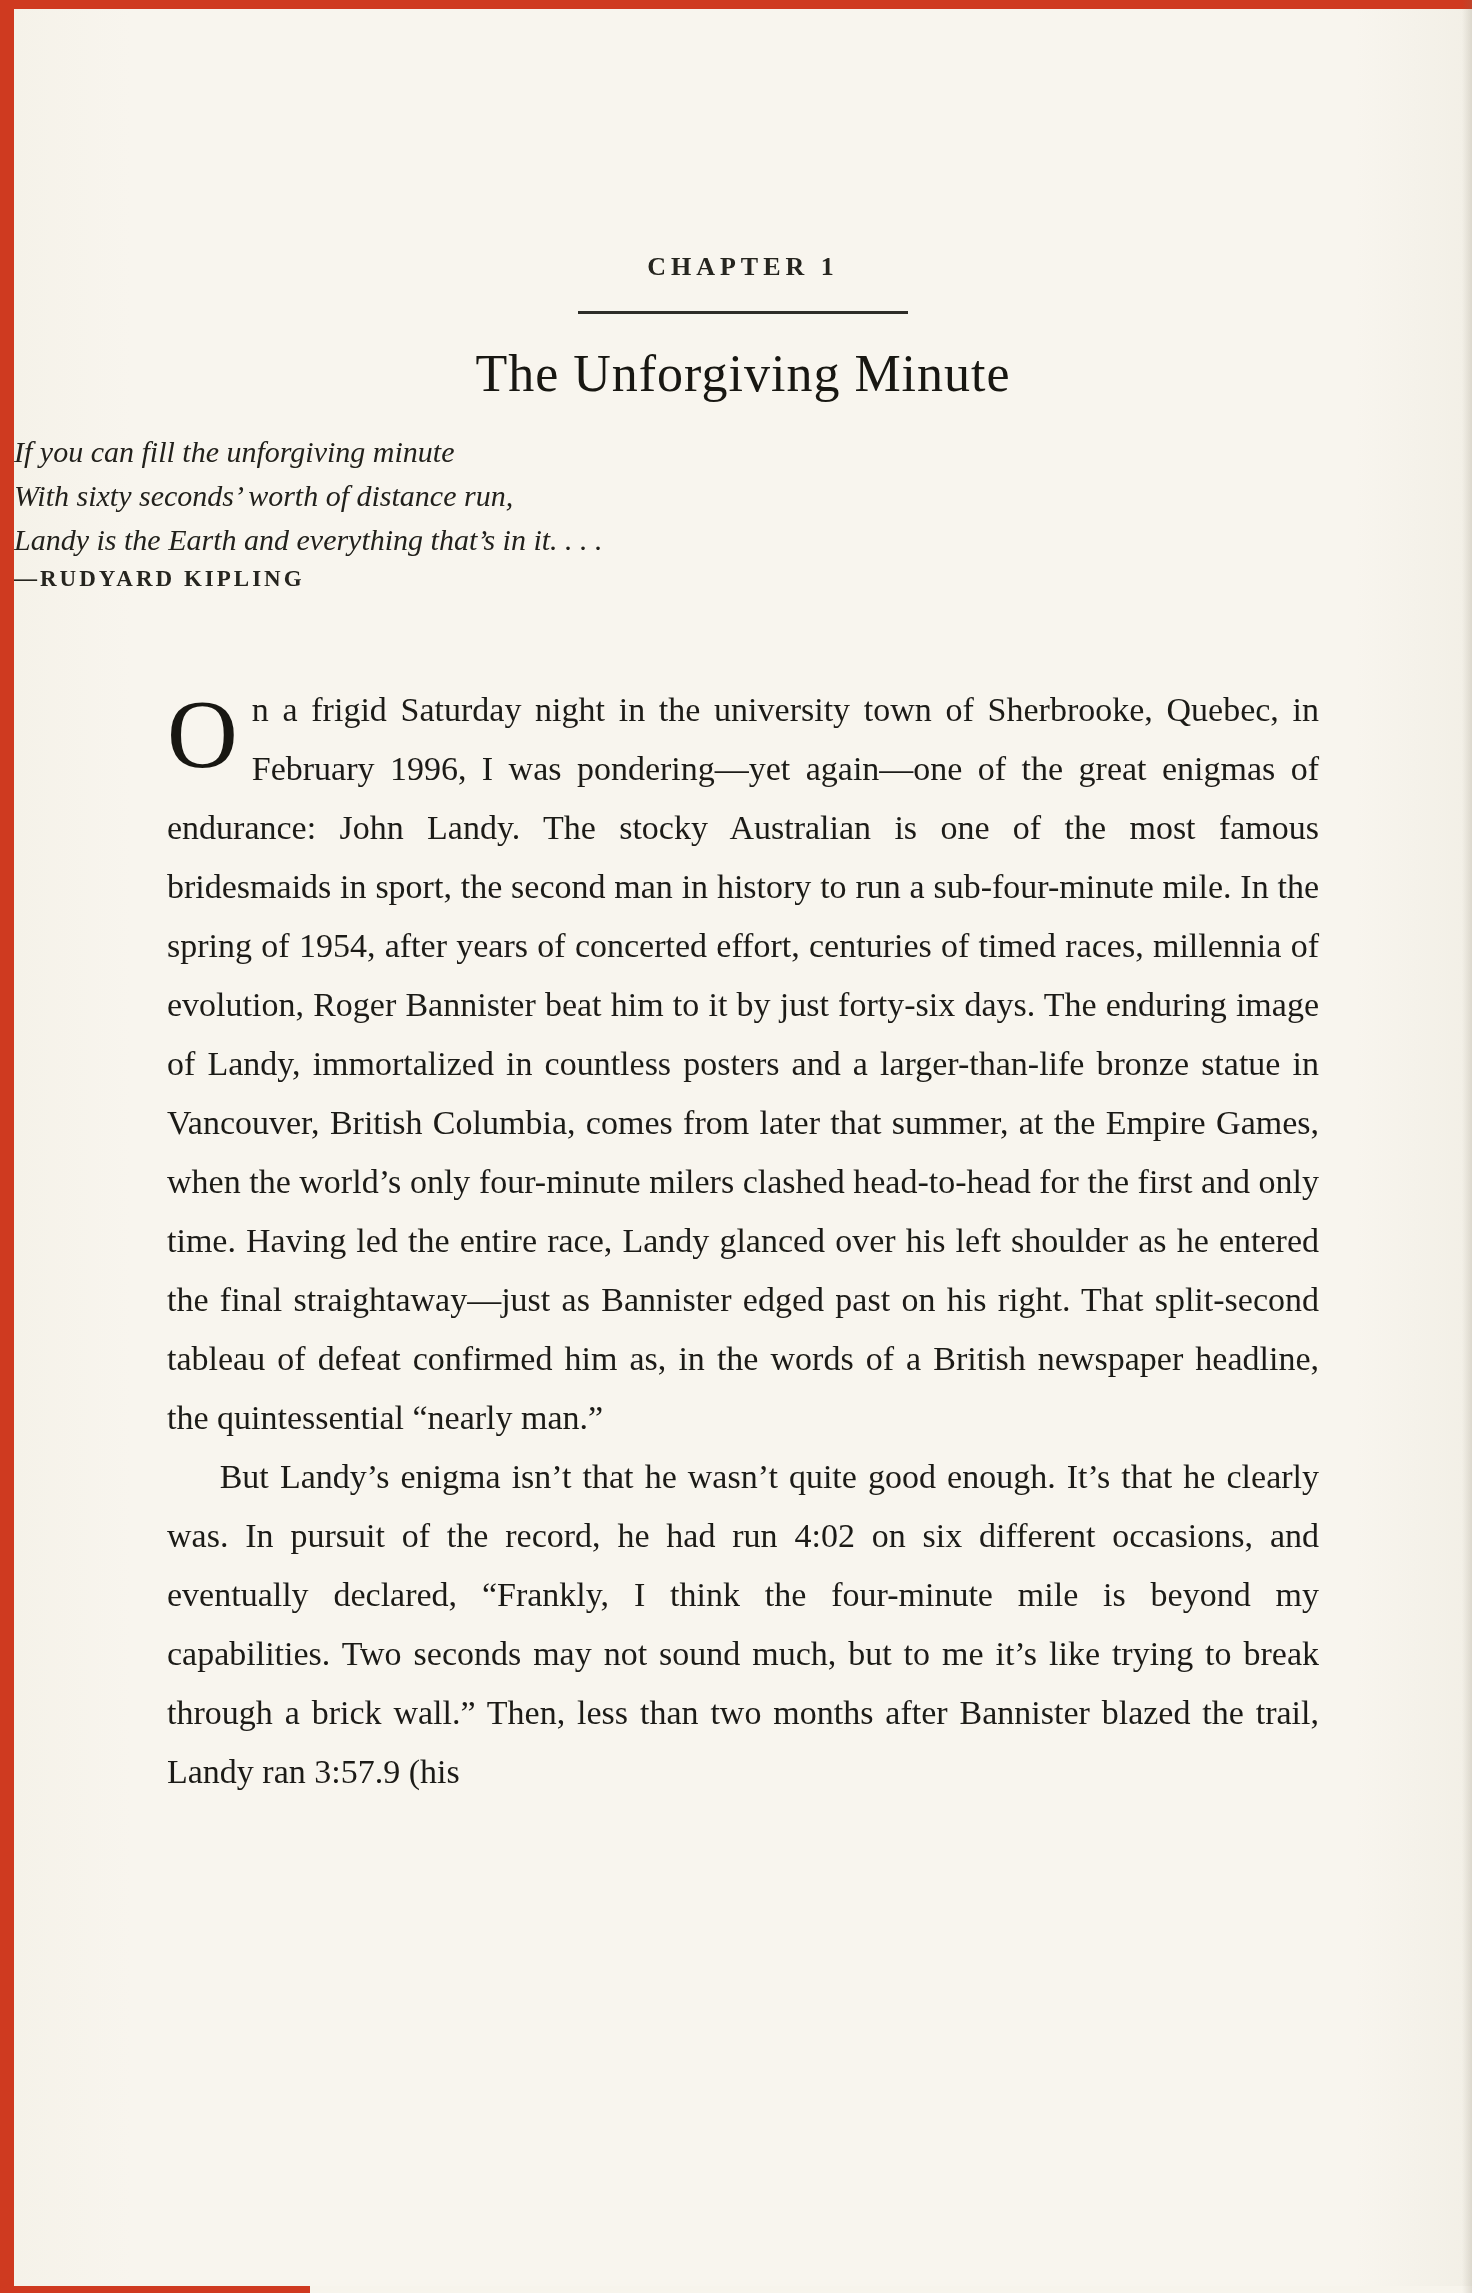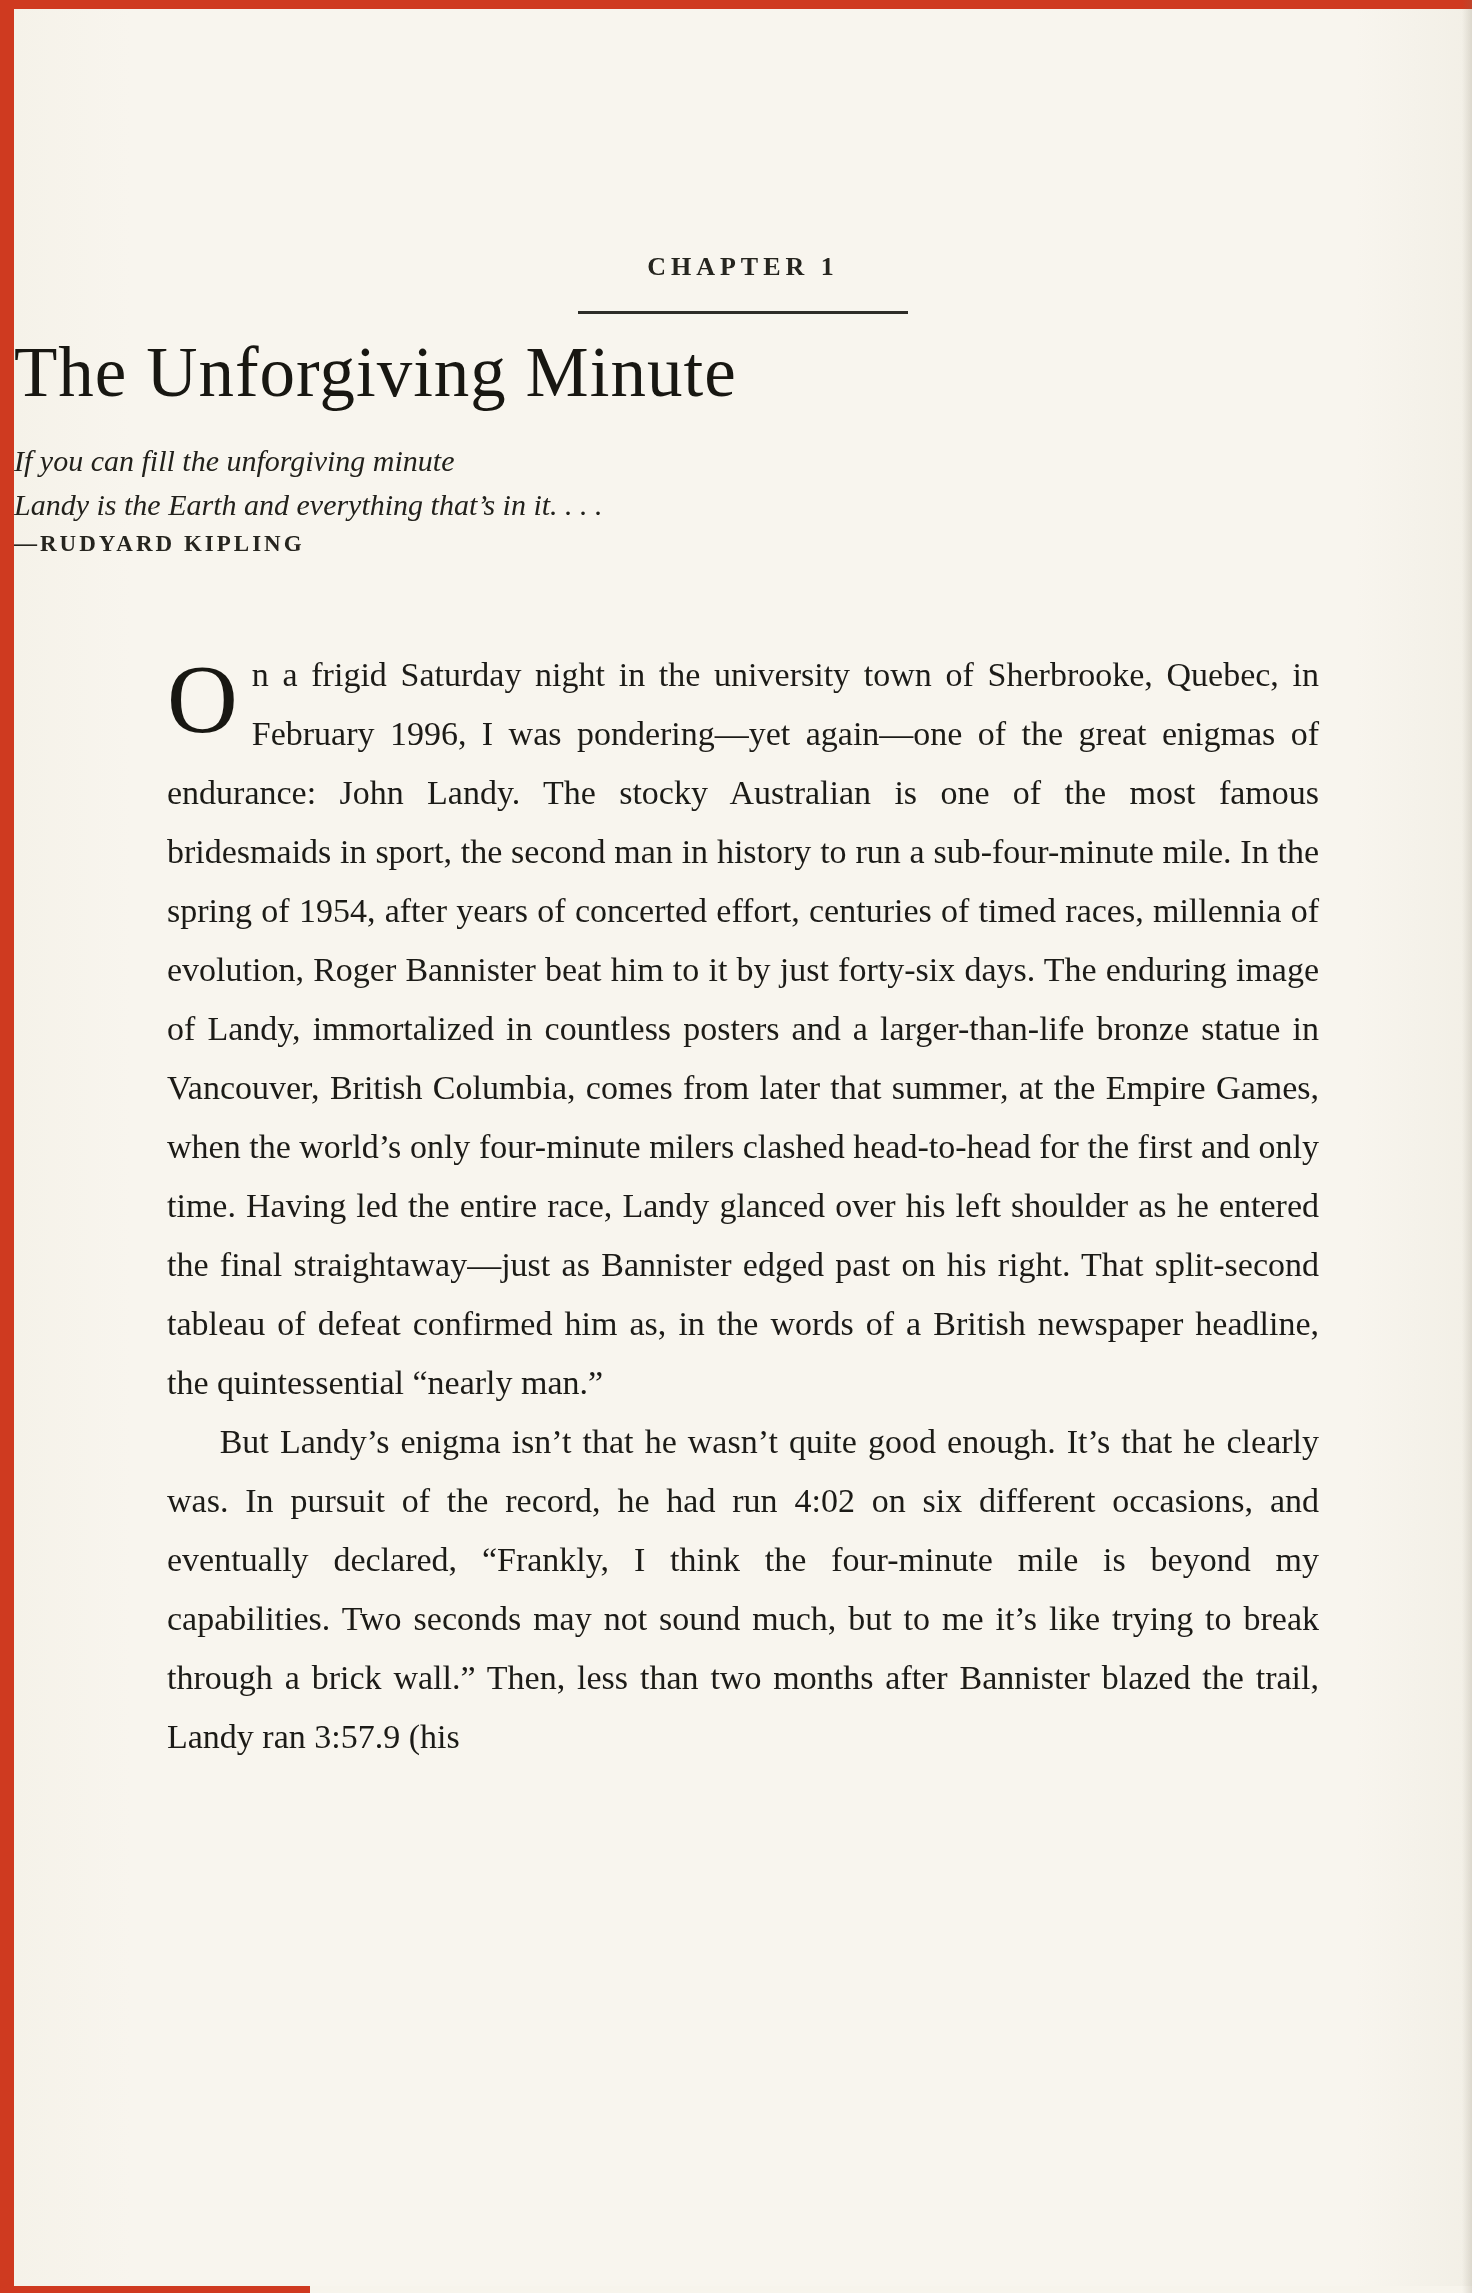--- a/index.html
+++ b/index.html
@@ -53,22 +53,23 @@
     color: #26251f;
     line-height: 1;
   }
   .rule {
     width: 330px;
     height: 0;
     border-top: 3px solid #2e2d28;
     margin: 31px auto 0 auto;
   }
   .title {
-    margin: 20px 0 0 0;
-    font-size: 71px;
+    margin: 32px 0 0 0;
+    text-align: center;
+    font-size: 52px;
     font-weight: normal;
     line-height: 1.08;
     color: #181712;
     letter-spacing: 1px;
   }
   .epigraph {
     margin-top: 28px;
     text-align: left;
   }
   .ep-line {
@@ -125,20 +126,21 @@
 <div class="page">
 
   <div class="chapter-label">CHAPTER 1</div>
 
   <div class="rule"></div>
 
   <h1 class="title">The Unforgiving Minute</h1>
 
   <div class="epigraph">
     <div class="ep-line">If you can fill the unforgiving minute</div>
+    <div class="ep-line">With sixty seconds’ worth of distance run,</div>
     <div class="ep-line">Landy is the Earth and everything that’s in it. . . .</div>
     <div class="ep-attr">—RUDYARD KIPLING</div>
   </div>
 
   <div class="body-text">
     <p class="para">
       <span class="dropcap">O</span><span>n a frigid Saturday night in the university town of Sherbrooke, Quebec, in February 1996, I was pondering—yet again—one of the great enigmas of endurance: John Landy. The stocky Australian is one of the most famous bridesmaids in sport, the second man in history to run a sub-four-minute mile. In the spring of 1954, after years of concerted effort, centuries of timed races, millennia of evolution, Roger Bannister beat him to it by just forty-six days. The enduring image of Landy, immortalized in countless posters and a larger-than-life bronze statue in Vancouver, British Columbia, comes from later that summer, at the Empire Games, when the world’s only four-minute milers clashed head-to-head for the first and only time. Having led the entire race, Landy glanced over his left shoulder as he entered the final straightaway—just as Bannister edged past on his right. That split-second tableau of defeat confirmed him as, in the words of a British newspaper headline, the quintessential “nearly man.”</span>
     </p>
     <p class="para indent">But Landy’s enigma isn’t that he wasn’t quite good enough. It’s that he clearly was. In pursuit of the record, he had run 4:02 on six different occasions, and eventually declared, “Frankly, I think the four-minute mile is beyond my capabilities. Two seconds may not sound much, but to me it’s like trying to break through a brick wall.” Then, less than two months after Bannister blazed the trail, Landy ran 3:57.9 (his</p>
   </div>

